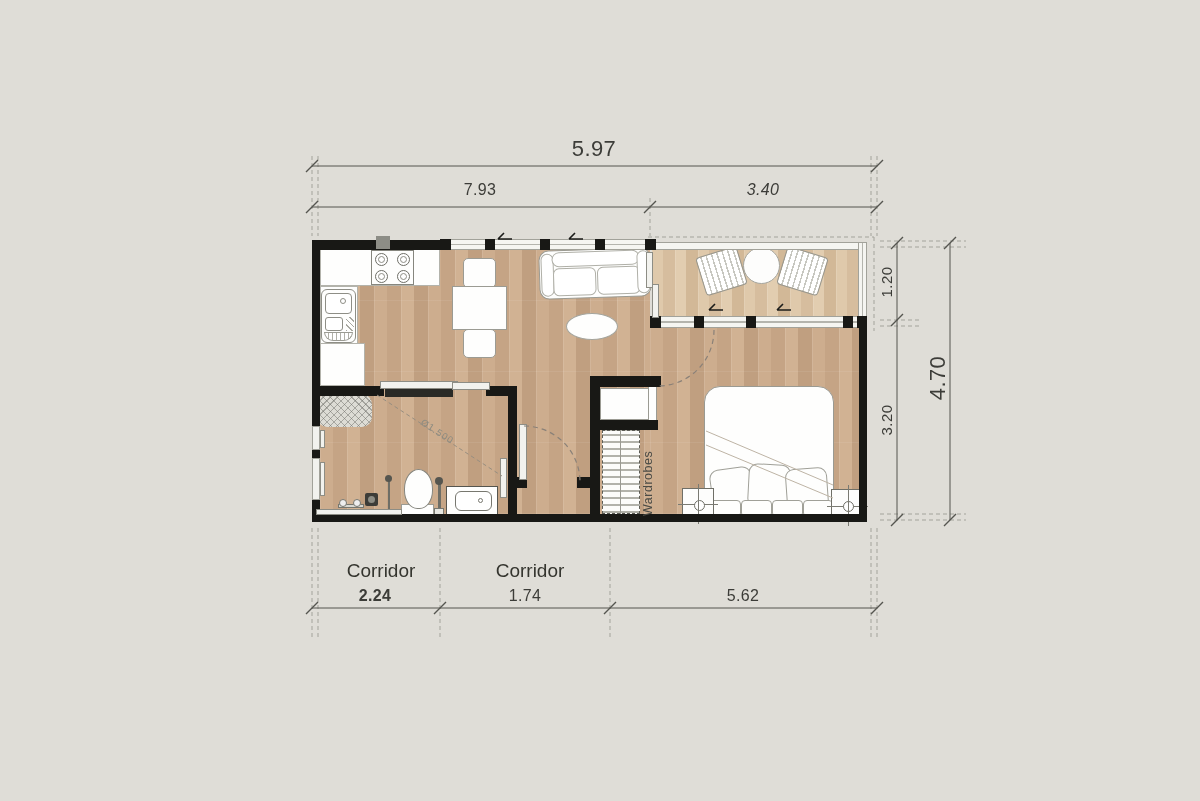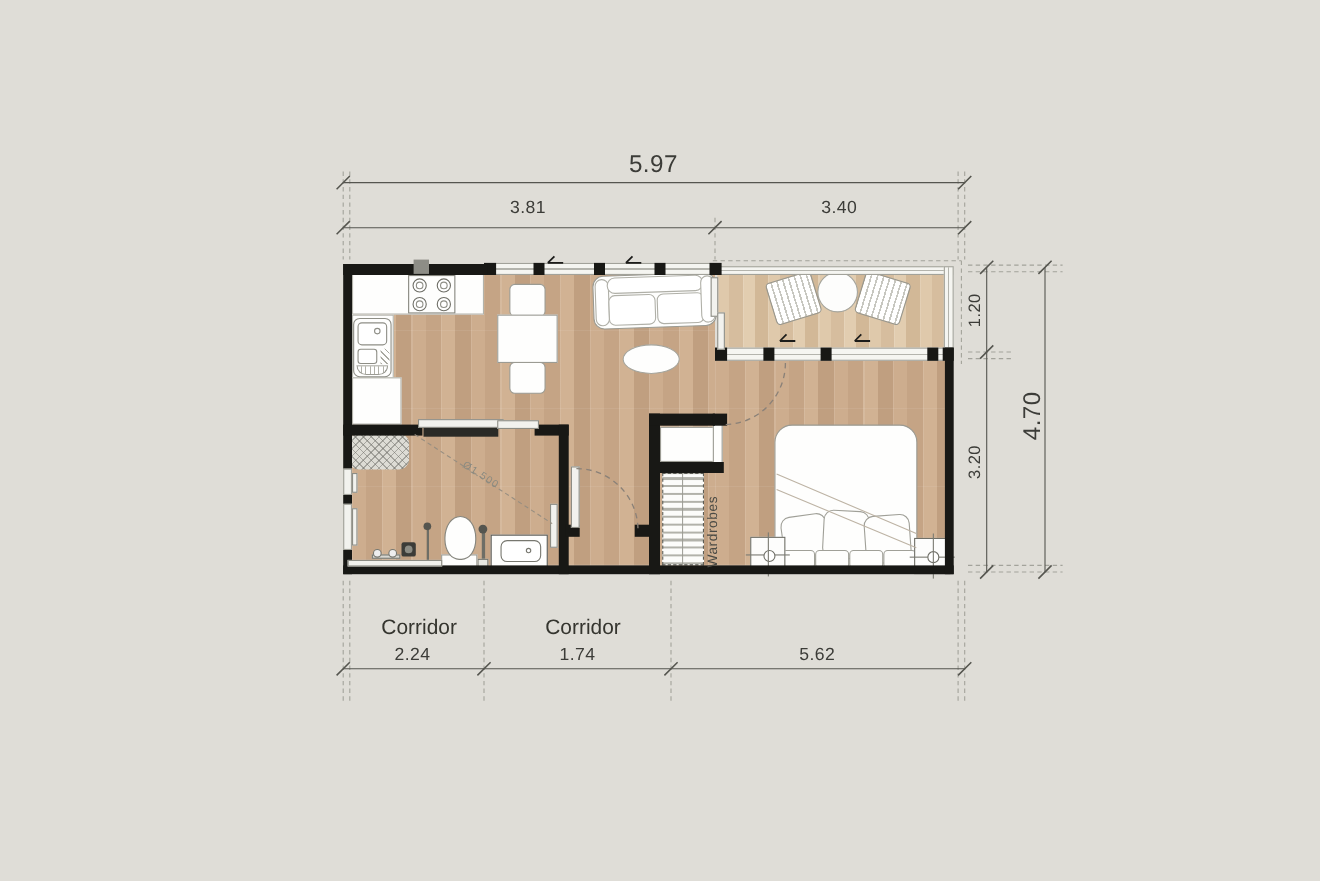--- a/index.html
+++ b/index.html
@@ -223,27 +223,27 @@
 
     <g stroke="#1c1c1a" stroke-width="1.6" fill="none">
       <path d="M512,239 H498 M498,239 L504,233"></path>
       <path d="M583,239 H569 M569,239 L575,233"></path>
       <path d="M723,310 H709 M709,310 L715,304"></path>
       <path d="M791,310 H777 M777,310 L783,304"></path>
     </g>
   </svg>
 
   <div class="dimtxt dimbig" style="left:594px;top:149px;">5.97</div>
-  <div class="dimtxt" style="left:480px;top:190px;">3.81</div>
-  <div class="dimtxt" style="left:763px;top:190px;">3.40</div>
+  <div class="dimtxt" style="left:480px;top:190px;">7.93</div>
+  <div class="dimtxt" style="left:763px;top:190px;font-style:italic;">3.40</div>
 
   <div class="roomlbl" style="left:381px;top:571px;">Corridor</div>
   <div class="roomlbl" style="left:530px;top:571px;">Corridor</div>
 
-  <div class="dimtxt" style="left:375px;top:596px;">2.24</div>
+  <div class="dimtxt" style="left:375px;top:596px;font-weight:bold;">2.24</div>
   <div class="dimtxt" style="left:525px;top:596px;">1.74</div>
   <div class="dimtxt" style="left:743px;top:596px;">5.62</div>
 
   <div class="dimtxt rot" style="left:886px;top:282px;font-size:15px;">1.20</div>
   <div class="dimtxt rot" style="left:886px;top:420px;font-size:15px;">3.20</div>
   <div class="dimtxt rot dimbig" style="left:938px;top:378px;">4.70</div>
 
 </div>
 
 </body></html>

